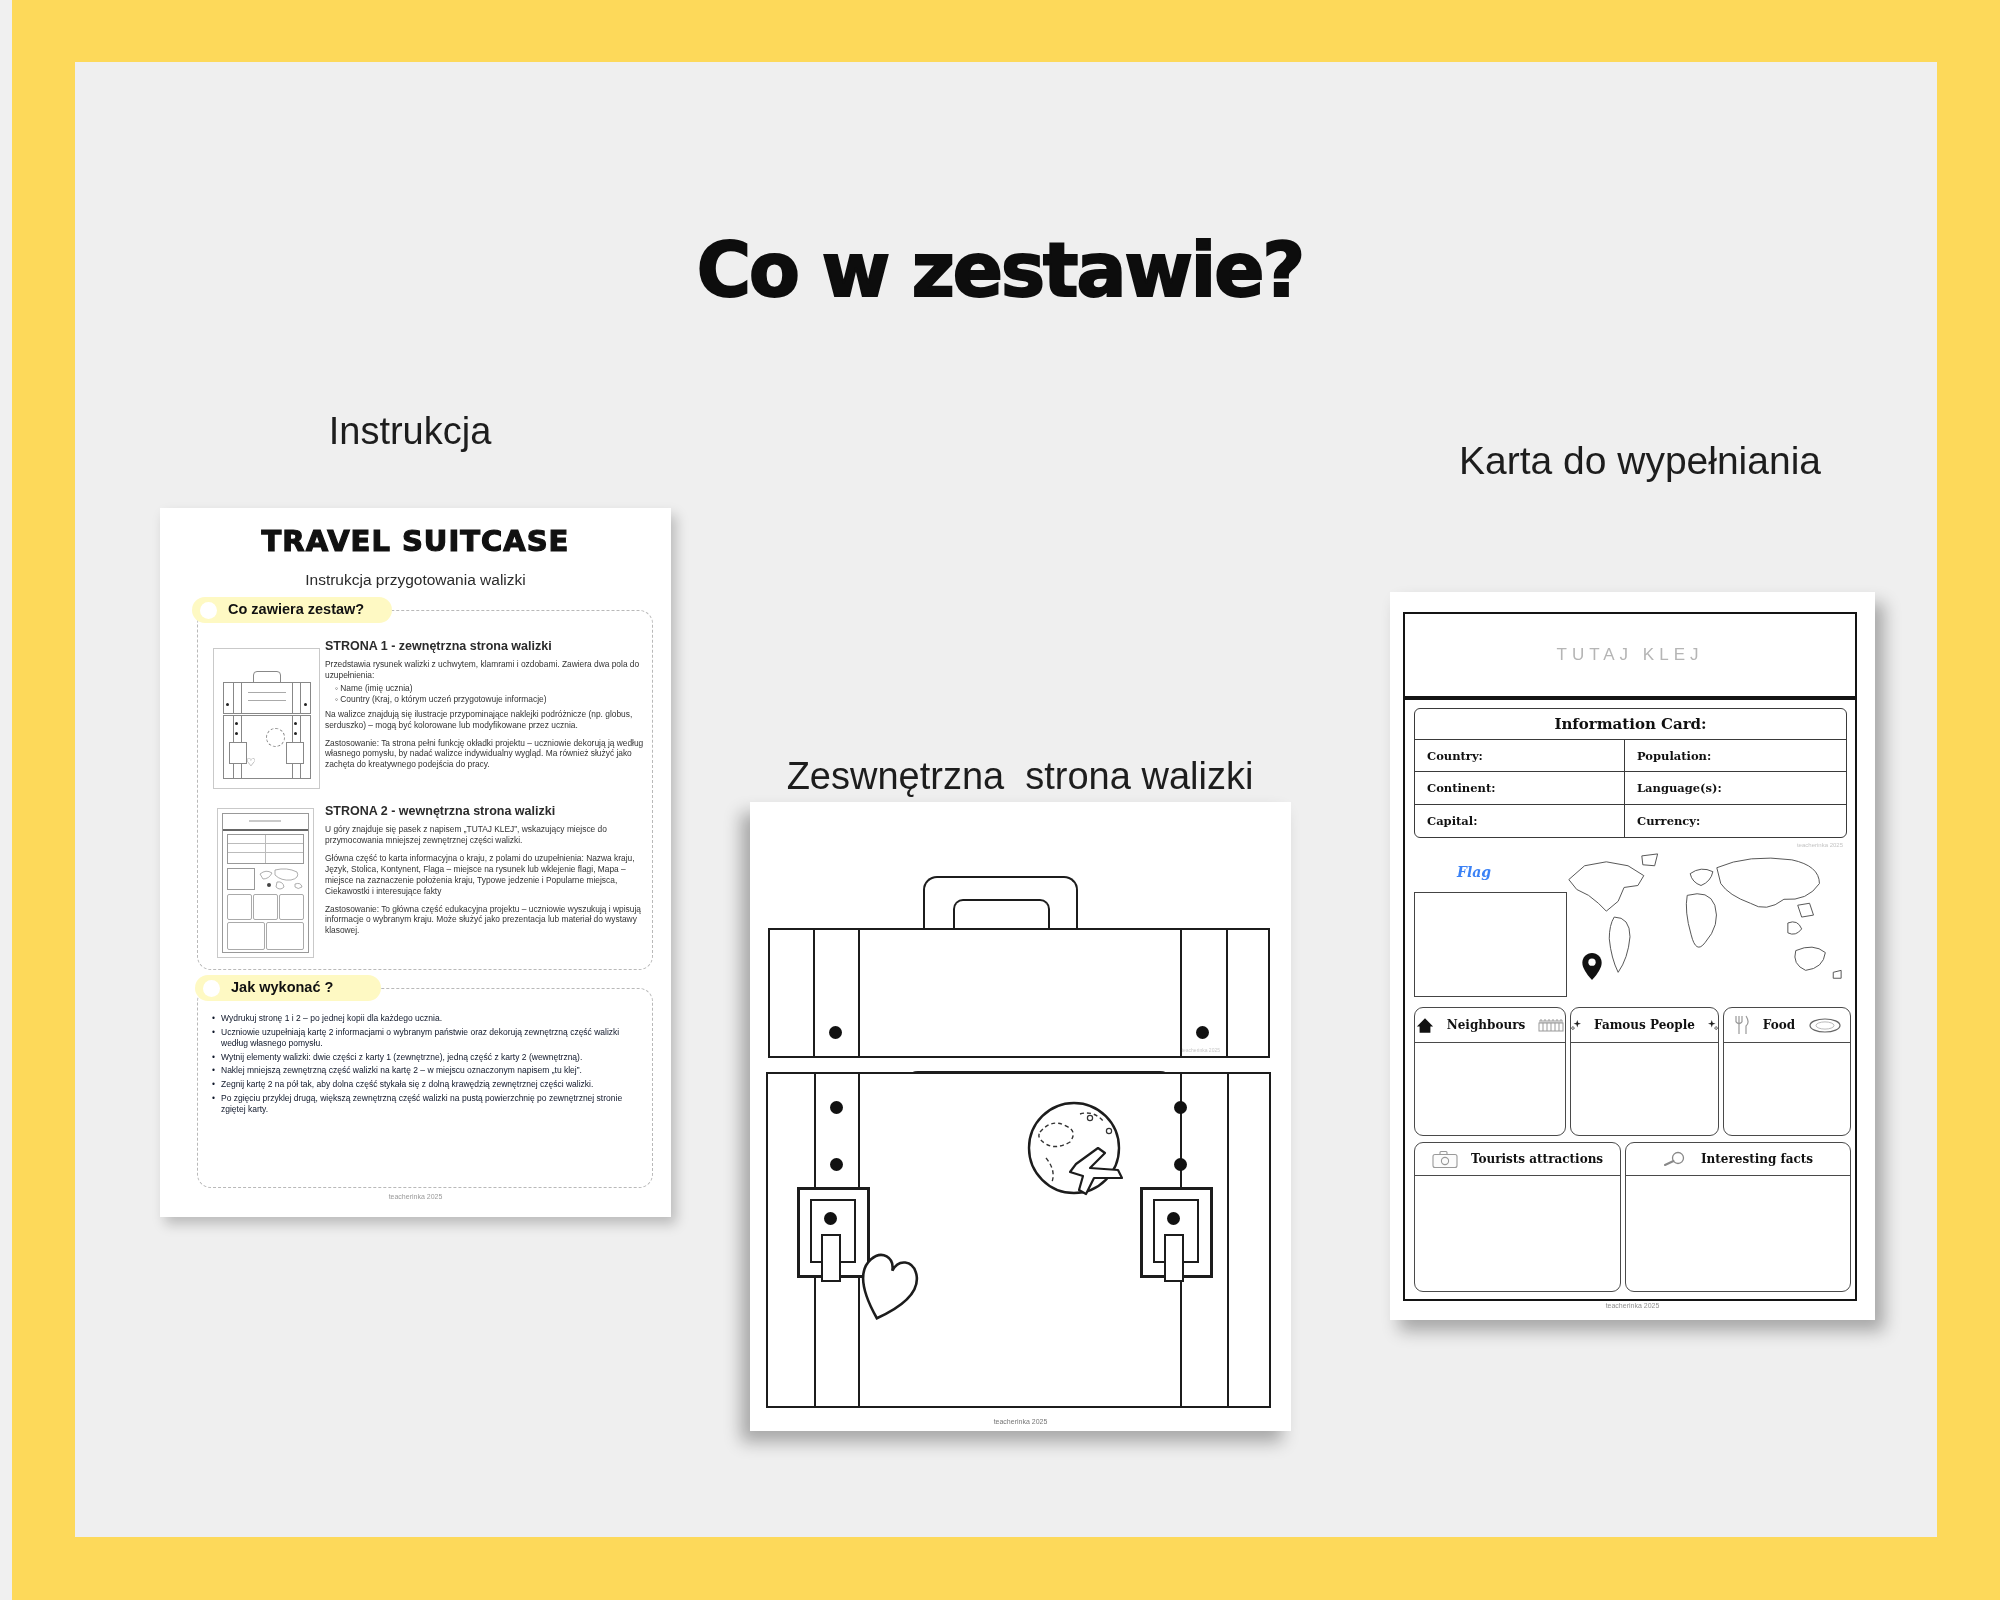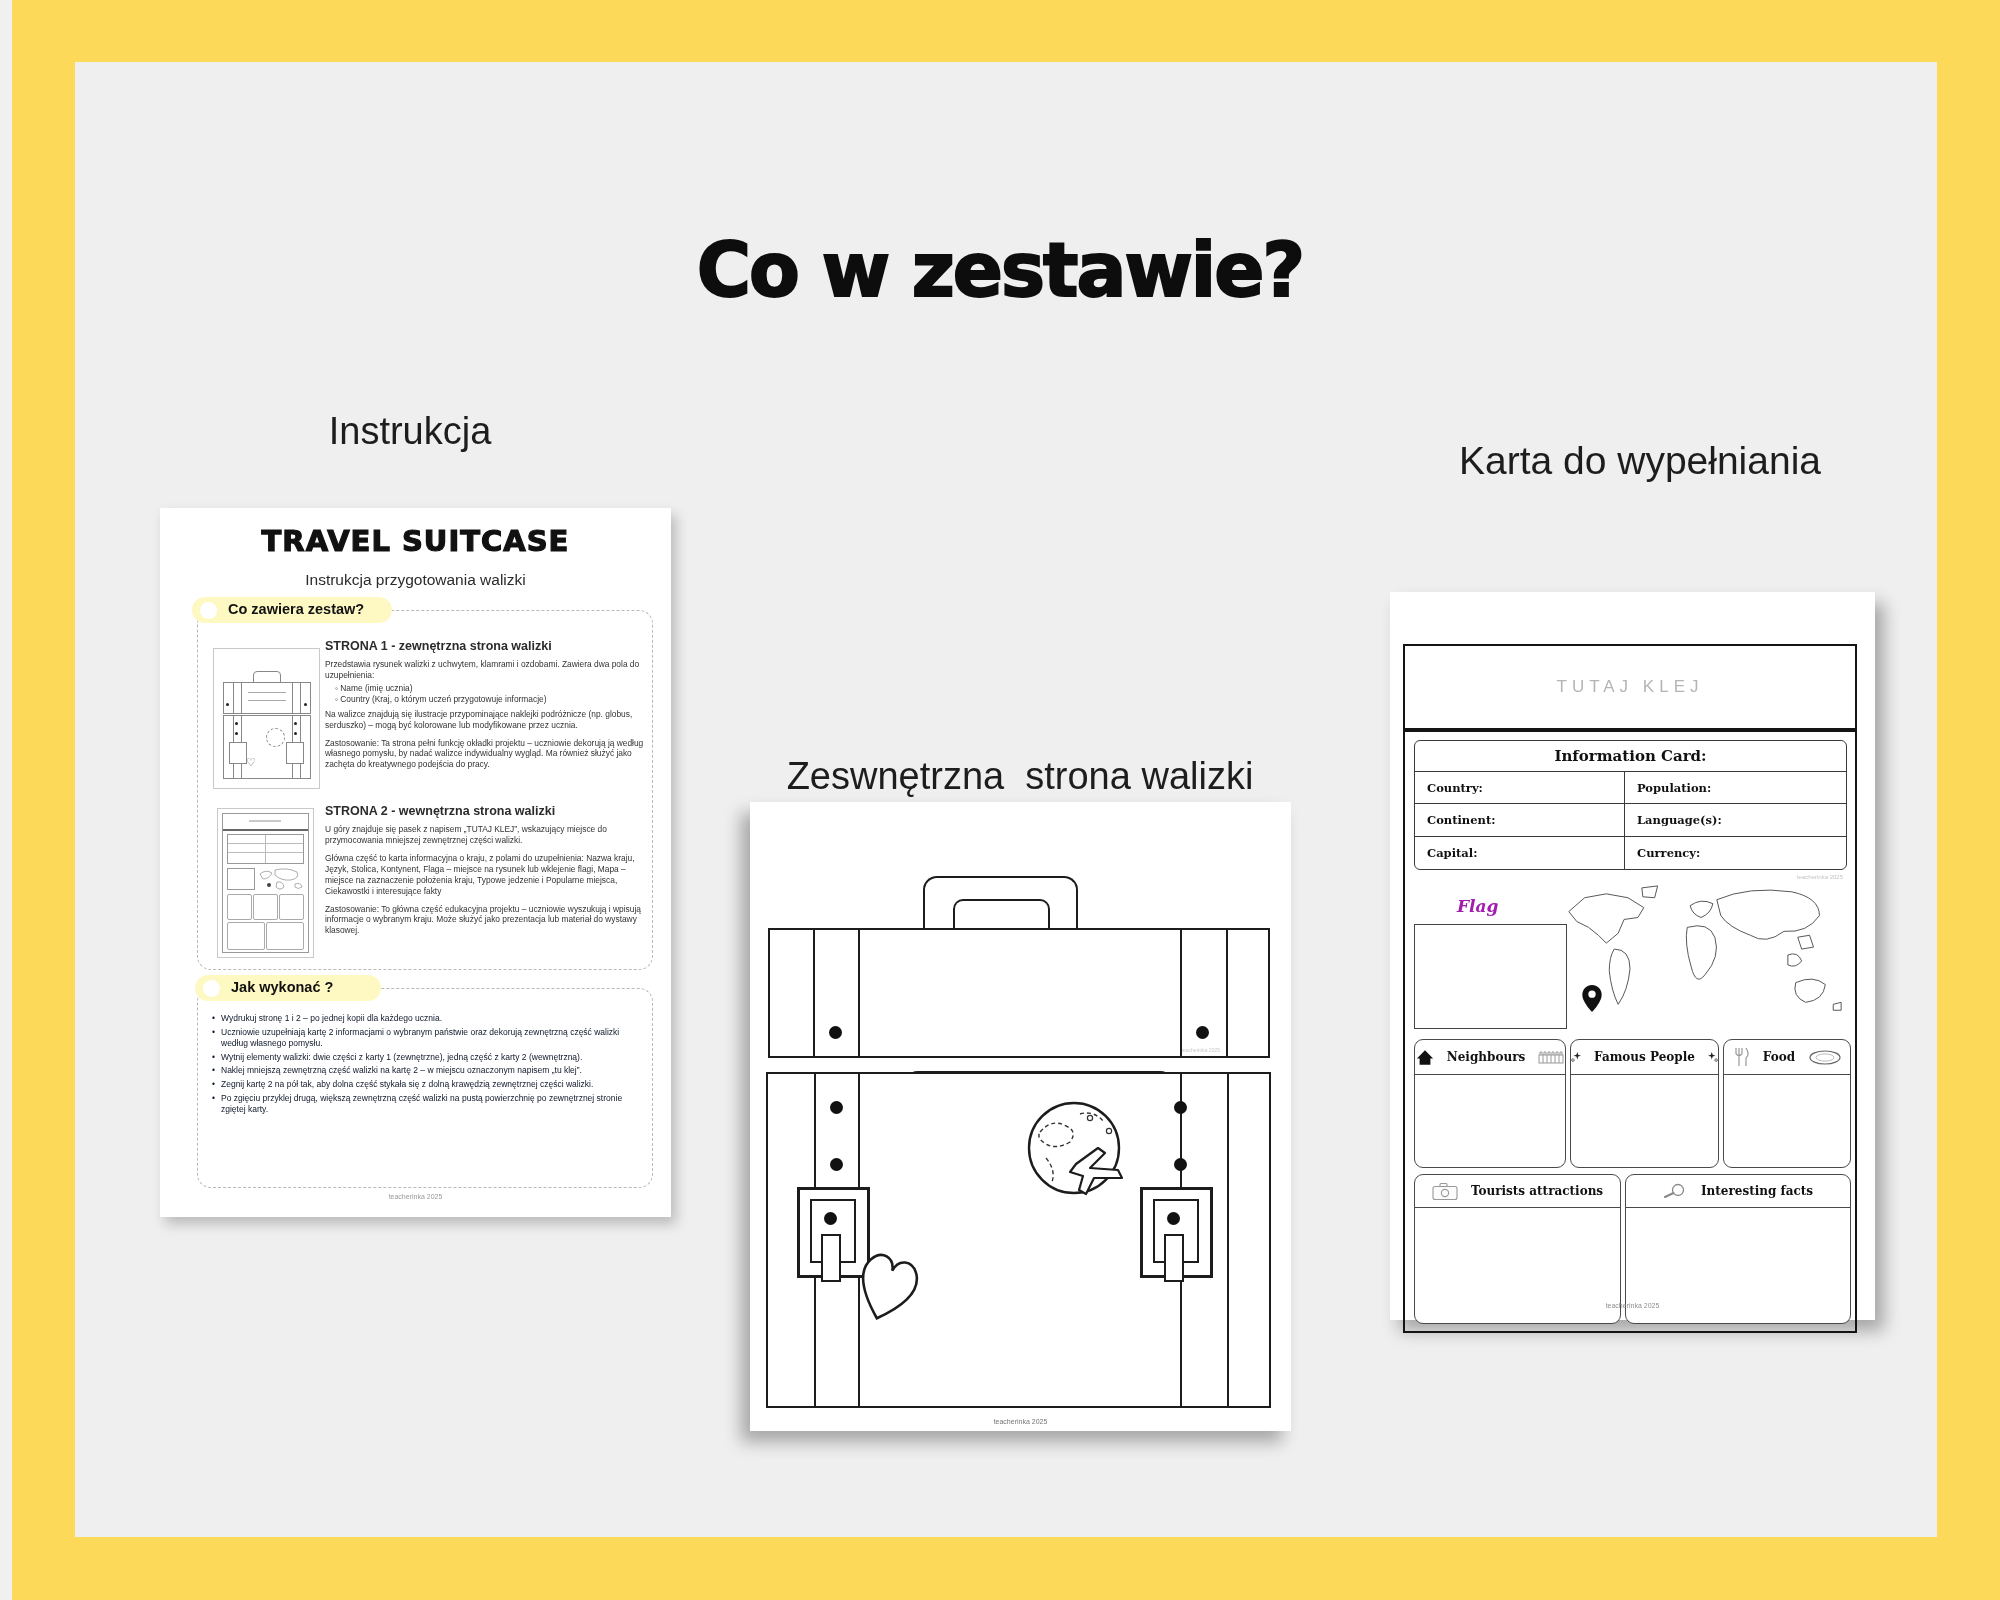--- a/index.html
+++ b/index.html
@@ -57,35 +57,35 @@
   .name-label{position:absolute;left:132px;top:141px;width:270px;height:104px;border:2px solid #1c1c1c;border-radius:16px;}
   .nl-row{position:absolute;left:18px;white-space:nowrap;font-family:"DejaVu Serif",serif;font-weight:bold;color:#111;}
   .nl-row .lbl{font-size:16px;}
   .nl-row .dash{font-size:13px;letter-spacing:2px;color:#333;}
   .buckle-o{position:absolute;width:67px;height:85px;border:3px solid #1c1c1c;background:#fff;}
   .buckle-i{position:absolute;left:10px;top:9px;width:42px;height:60px;border:2px solid #1c1c1c;}
   .tongue{position:absolute;width:16px;height:44px;border:2px solid #1c1c1c;background:#fff;}
   .watermark{position:absolute;font-size:5px;color:#c9c9c9;}
 
   
-  .blackbox{position:absolute;left:13px;top:20px;width:450px;height:685px;border:2.5px solid #141414;margin-top:32px;}
+  .blackbox{position:absolute;left:13px;top:20px;width:450px;height:685px;border:2.5px solid #141414;}
   .glue{position:absolute;left:0;top:0;width:100%;height:82px;border-bottom:4px solid #141414;
         text-align:center;line-height:82px;font-size:17px;letter-spacing:5px;color:#b5b5b5;}
   .infobox{position:absolute;left:9px;top:94px;width:431px;height:128px;border:1.4px solid #3a3a3a;border-radius:6px;overflow:hidden;}
   .ib-title{height:30px;line-height:30px;text-align:center;border-bottom:1px solid #3a3a3a;
       font-family:"DejaVu Serif",serif;font-weight:bold;font-size:15px;color:#111;}
   .ib-grid{position:absolute;left:0;top:31px;width:100%;height:97px;display:grid;
       grid-template-columns:209px 1fr;grid-template-rows:1fr 1fr 1fr;}
   .ib-cell{border-bottom:1px solid #3a3a3a;padding-left:12px;display:flex;align-items:center;
       font-family:"DejaVu Serif",serif;font-weight:bold;font-size:11.5px;color:#111;}
   .ib-cell.c2{border-left:1px solid #3a3a3a;}
   .ib-cell.last{border-bottom:none;}
   .card-wm{position:absolute;right:12px;top:228px;font-size:6px;color:#c4c4c4;}
   .flag-lbl{position:absolute;left:52px;top:250px;font-family:"DejaVu Serif",serif;font-weight:bold;
-      font-style:italic;font-size:17px;color:#a21caf;}
+      font-style:italic;font-size:14px;color:#3b82f6;}
   .flag-box{position:absolute;left:9px;top:278px;width:151px;height:103px;border:1.3px solid #444;background:#fff;}
   .cardbox{position:absolute;border:1.3px solid #4a4a4a;border-radius:9px;background:#fff;}
   .cb-head{height:34px;border-bottom:1px solid #4a4a4a;display:flex;align-items:center;justify-content:center;gap:13px;}
   .cb-lbl{font-family:"DejaVu Serif",serif;font-weight:bold;font-size:12px;color:#111;white-space:nowrap;}
   .pageFoot{position:absolute;left:0;width:100%;text-align:center;font-size:7px;color:#8f8f8f;}
 </style>
 </head>
 <body>
 
 <div class="canvas">

